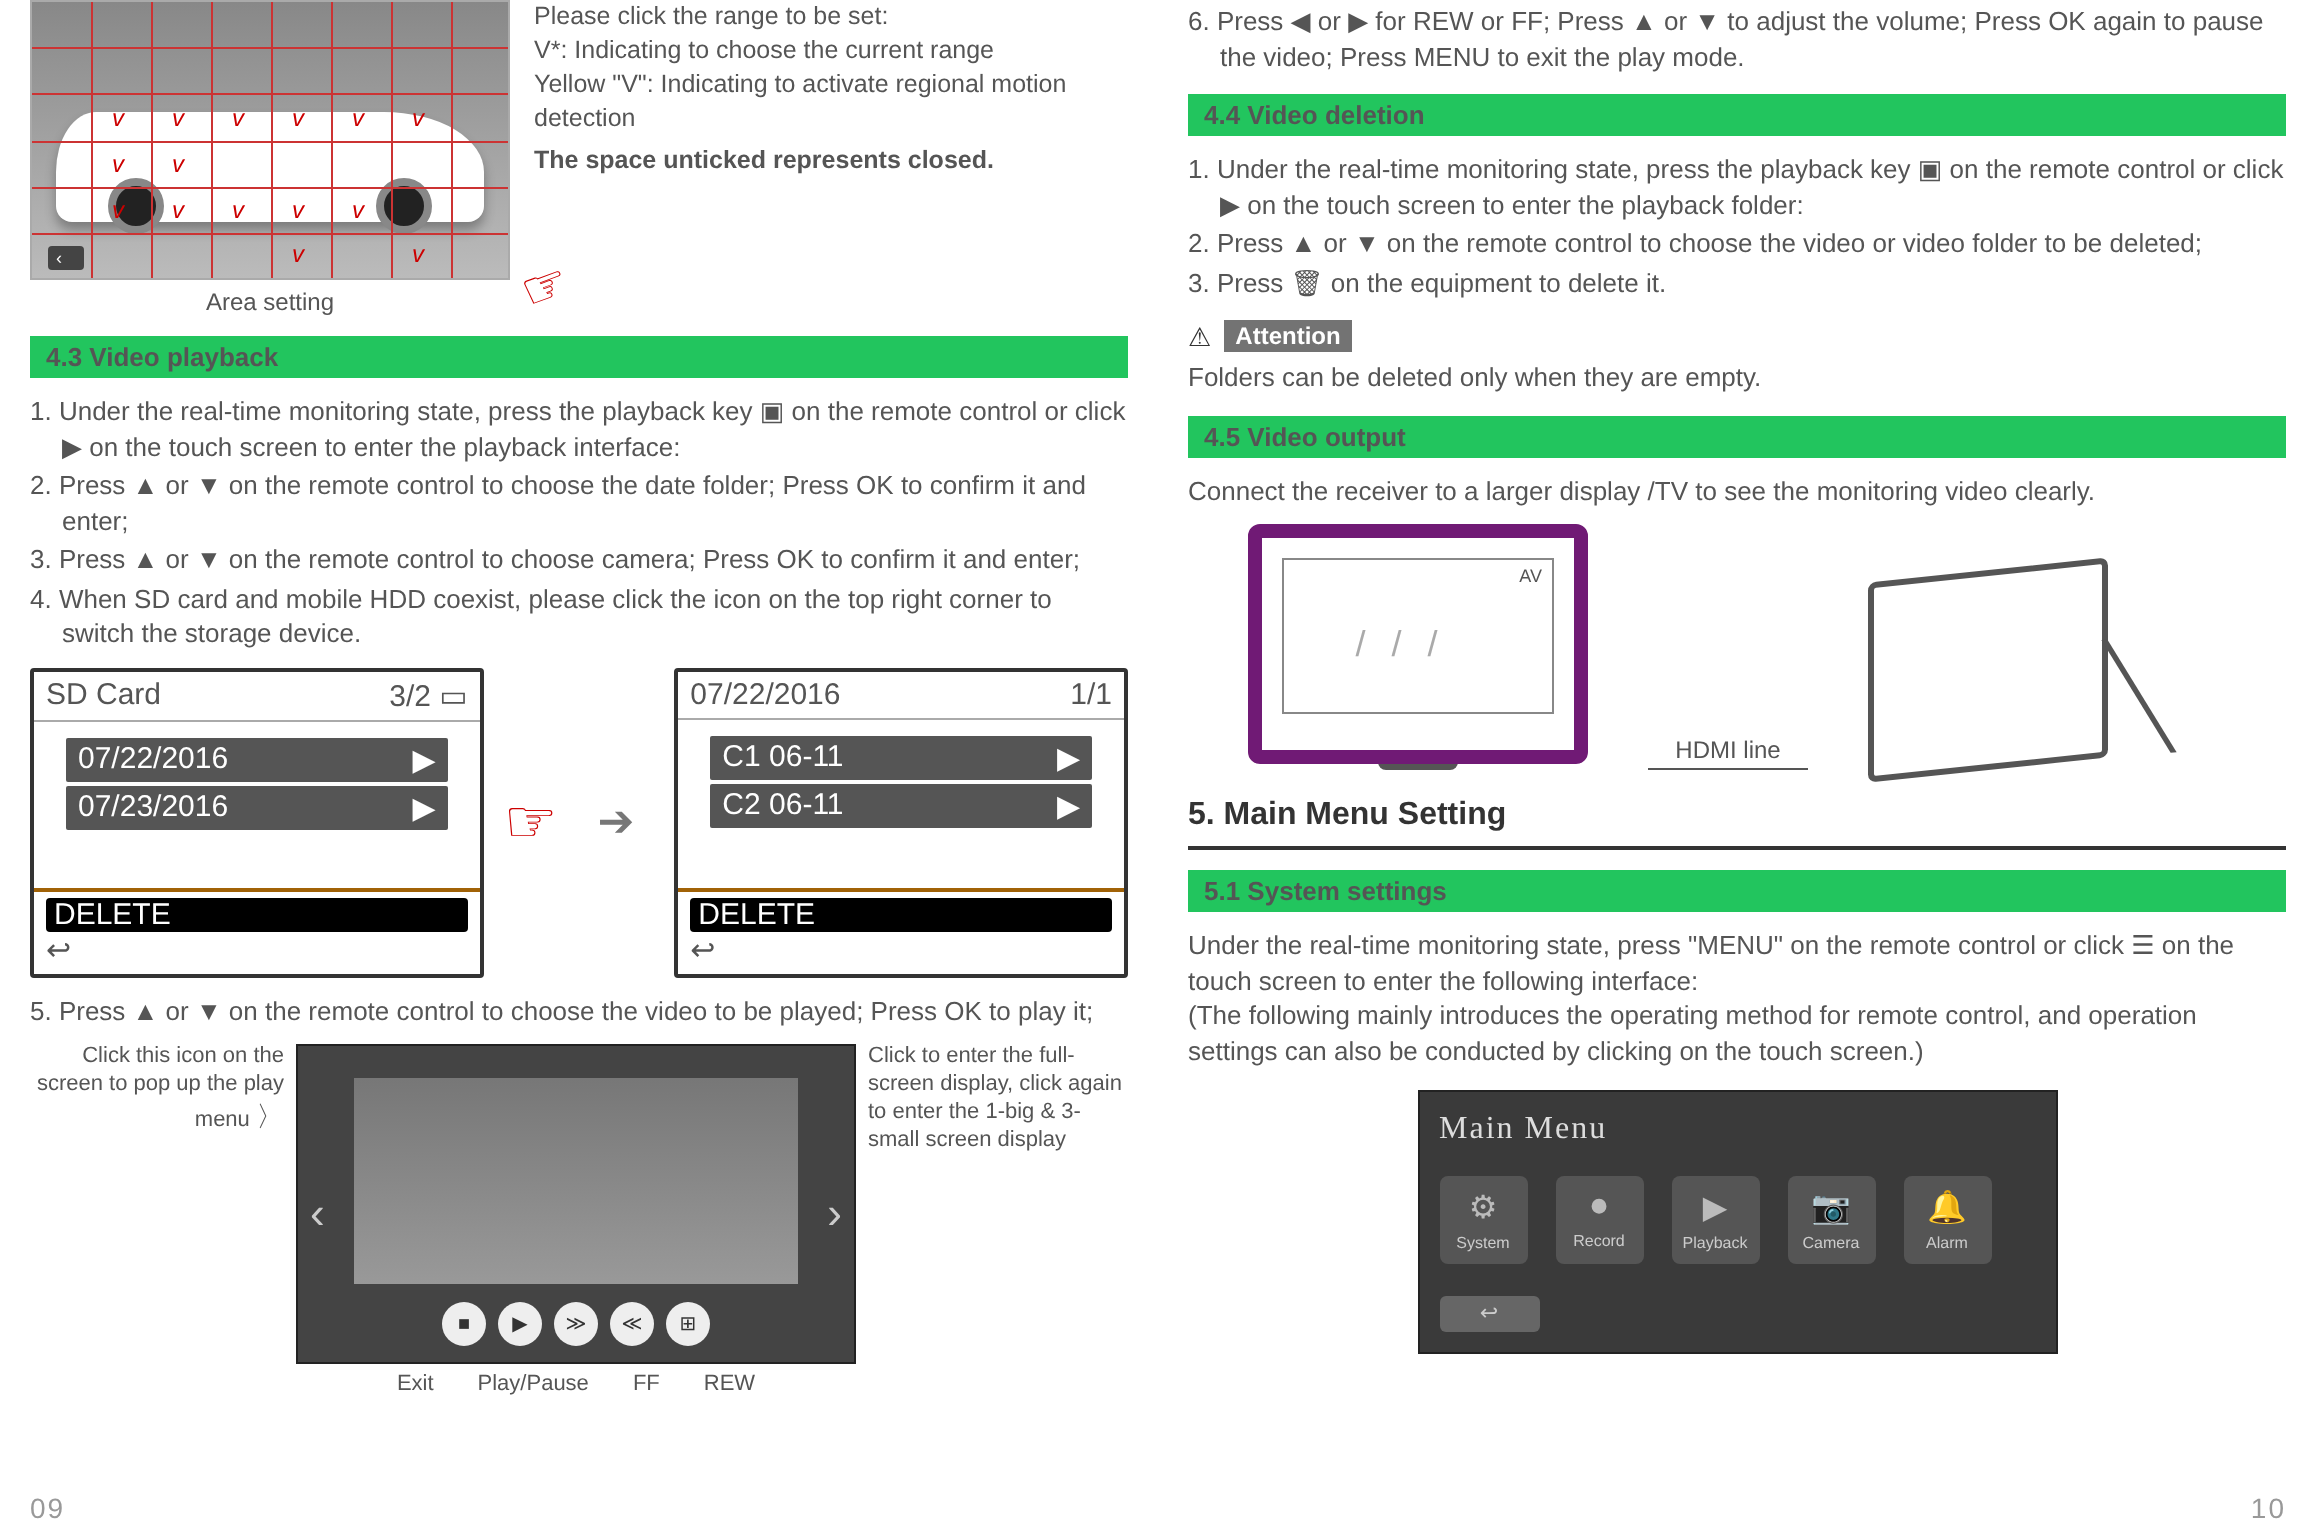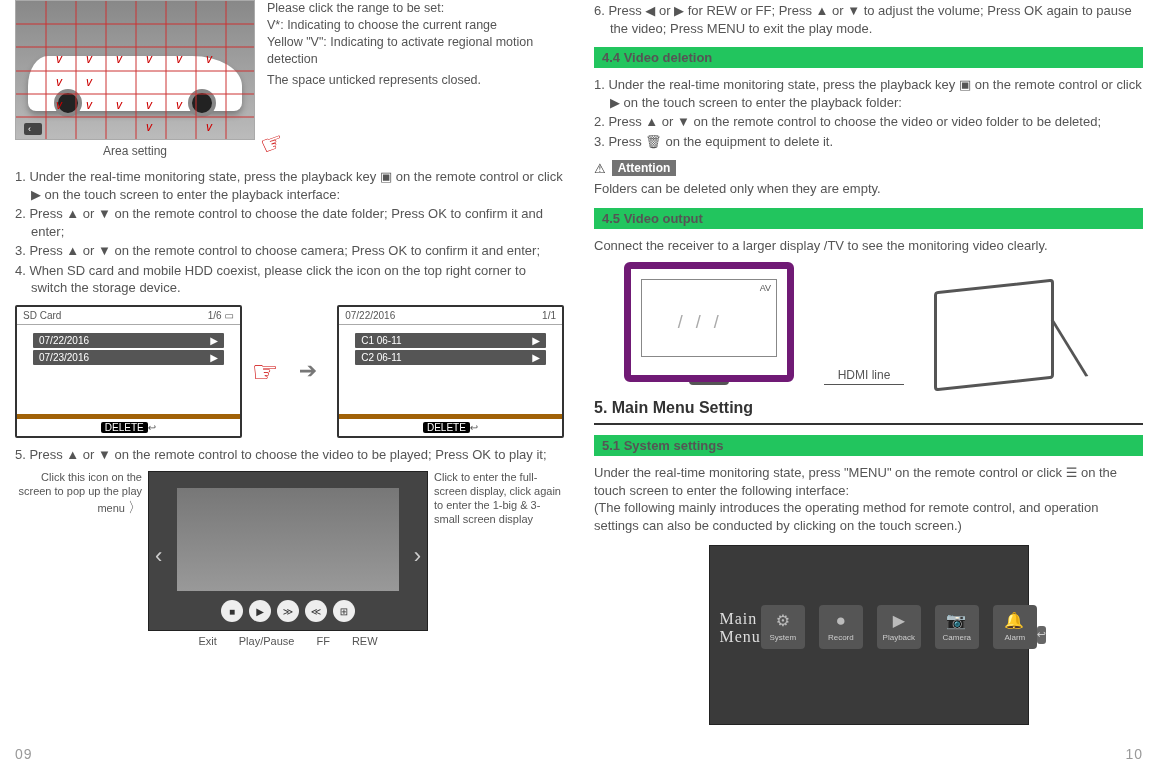--- a/index.html
+++ b/index.html
@@ -15,24 +15,24 @@
   .steps li { margin-bottom: 2px; padding-left: 16px; text-indent: -16px; }
   .area-block { display:flex; gap:12px; margin-bottom:10px;}
   .area-grid { position:relative; width:240px; height:140px; border:1px solid #aaa; background:linear-gradient(#888,#bbb); flex-shrink:0;}
   .area-grid svg { position:absolute; inset:0; width:100%; height:100%; }
   .car-shape { position:absolute; left:5%; top:40%; width:90%; height:40%; background:#fff; border-radius:20px 50px 8px 8px / 30px 30px 8px 8px; box-shadow: 0 4px 6px rgba(0,0,0,.3);}
   .car-wheel { position:absolute; bottom:-6px; width:28px; height:28px; background:#222; border-radius:50%; border:4px solid #888;}
   .car-wheel.w1 { left:12%; } .car-wheel.w2 { right:12%; }
   .area-caption { text-align:center; font-size:12px; color:#555; margin-top:4px;}
   .pointer-hand { position:absolute; right:-30px; bottom:-20px; color:#c00; font-size:26px; transform:rotate(-20deg);}
   .device-row { display:flex; gap:20px; align-items:center; margin:8px 0; }
-  .device-screen { width:250px; height:133px; border:2px solid #333; border-radius:2px; background:#fff; display:flex; flex-direction:column; font-size:10px;}
+  .device-screen { width:250px; height:155px; border:2px solid #333; border-radius:2px; background:#fff; display:flex; flex-direction:column; font-size:15px;}
   .device-screen .hdr { padding:3px 6px; display:flex; justify-content:space-between; border-bottom:1px solid #aaa;}
   .device-screen .body { flex:1; padding:6px; }
-  .device-screen .footer { padding:3px 6px; display:flex; justify-content:center; border-top:5px solid #a16207;}
+  .device-screen .footer { padding:3px 6px; display:flex; justify-content:flex-end; border-top:2px solid #a16207;flex-direction:column;}
   .folder-row { background:#555; color:#fff; padding:2px 6px; margin:2px 10px; display:flex; justify-content:space-between; border-radius:1px;}
   .hand-outline { color:#c00; font-size:30px; margin-left:-10px; }
   .arrow-big::before { content:"➔"; font-size:22px; color:#777; }
   .play-diagram { display:flex; align-items:flex-start; gap:6px; margin-top:8px; justify-content:center;}
   .play-box { width:280px; height:160px; background:#444; position:relative; border:1px solid #222;}
   .play-box .inner { position:absolute; inset:10% 10% 25% 10%; background:linear-gradient(#777,#999);}
   .ctrl-bar { position:absolute; bottom:8px; left:50%; transform:translateX(-50%); display:flex; gap:6px;}
   .ctrl-btn { width:22px; height:22px; background:#eee; border-radius:50%; display:flex; align-items:center; justify-content:center; font-size:10px; color:#333;}
   .side-chevron { position:absolute; top:45%; font-size:22px; color:#ccc;}
   .side-chevron.l { left:6px;} .side-chevron.r { right:6px;}
@@ -43,21 +43,21 @@
   .warn-tri::before { content:"⚠"; font-size:13px; color:#333;}
   .hdmi-row { display:flex; align-items:flex-end; gap:30px; justify-content:flex-start; margin:8px 0 4px 30px;}
   .tv-box { width:170px; height:120px; border:7px solid #701a75; border-radius:6px; position:relative; background:#fff;}
   .tv-box .scr { position:absolute; inset:10px 10px 18px 10px; border:1px solid #888; }
   .tv-box .av { position:absolute; top:14px; right:16px; font-size:9px; color:#555;}
   .tv-box .slash { position:absolute; left:30%; top:40%; font-size:18px; color:#aaa; letter-spacing:4px;}
   .tv-stand { width:40px; height:6px; background:#555; margin:-3px auto 0; border-radius:0 0 4px 4px;}
   .tablet { width:120px; height:100px; border:3px solid #555; border-radius:4px; position:relative; transform:skewY(-6deg);}
   .tablet .kick { position:absolute; right:-20px; bottom:-4px; width:30px; height:60px; border-right:3px solid #555; transform:skewX(30deg);}
   .hdmi-label { font-size:12px; color:#555; text-align:center; margin-top:2px;}
-  .main-menu-box { width:320px; height:180px; margin:10px auto 0; background:#3a3a3a; border:1px solid #222; color:#ccc; display:flex; flex-direction:row; align-items:center; padding:10px; font-size:11px;}
+  .main-menu-box { width:320px; height:132px; margin:10px auto 0; background:#3a3a3a; border:1px solid #222; color:#ccc; display:flex; flex-direction:column; padding:10px; font-size:11px;}
   .main-menu-box .mm-title { font-family: Georgia, serif; font-size:16px; color:#ddd; margin-bottom:14px; letter-spacing:1px;}
   .mm-icons { display:flex; gap:14px; margin-bottom:16px;}
   .mm-ico { width:44px; height:44px; background:#555; border-radius:4px; display:flex; flex-direction:column; align-items:center; justify-content:center; font-size:8px; gap:3px;}
   .mm-ico .g { font-size:16px; color:#bbb;}
   .mm-back { width:50px; height:18px; background:#666; border-radius:3px; display:flex; align-items:center; justify-content:center; font-size:11px;}
   .legend { font-size:12.5px; color:#555; line-height:1.35;}
   .grid-v { font-size:12px; fill:#c00; font-style:italic;}
 </style>
 </head>
 <body>
@@ -109,36 +109,37 @@
           </g>
         </svg>
         <span class="pointer-hand">☞</span>
       </div>
       <div class="area-caption">Area setting</div>
     </div>
     <div class="legend">
       <p>Please click the range to be set:</p>
       <p>V*: Indicating to choose the current range</p>
       <p>Yellow "V": Indicating to activate regional motion detection</p>
-      <p style="margin-top:4px;">The space unticked represents closed.</p>
-    </div>
-  </div>
-
+      <p style="margin-top:4px;font-weight:bold;">The space unticked represents closed.</p>
+    </div>
+  </div>
+
+  <div class="section-head">4.3  Video playback</div>
   <ul class="steps">
     <li>1. Under the real-time monitoring state, press the playback key ▣ on the remote control or click ▶ on the touch screen to enter the playback interface:</li>
     <li>2. Press ▲ or ▼ on the remote control to choose the date folder; Press OK to confirm it and enter;</li>
     <li>3. Press ▲ or ▼ on the remote control to choose camera; Press OK to confirm it and enter;</li>
     <li>4. When SD card and mobile HDD coexist, please click the icon on the top right corner to switch the storage device.</li>
   </ul>
 
   <div class="device-row">
     <div class="device-screen">
       <div class="hdr">
         <span>SD Card</span>
-        <span><span>1/6</span> <span>▭</span></span>
+        <span><span>3/2</span> <span>▭</span></span>
       </div>
       <div class="body">
         <div class="folder-row">
             <span>07/22/2016</span>
             <span>▶</span>
           </div>
         <div class="folder-row">
             <span>07/23/2016</span>
             <span>▶</span>
           </div>

